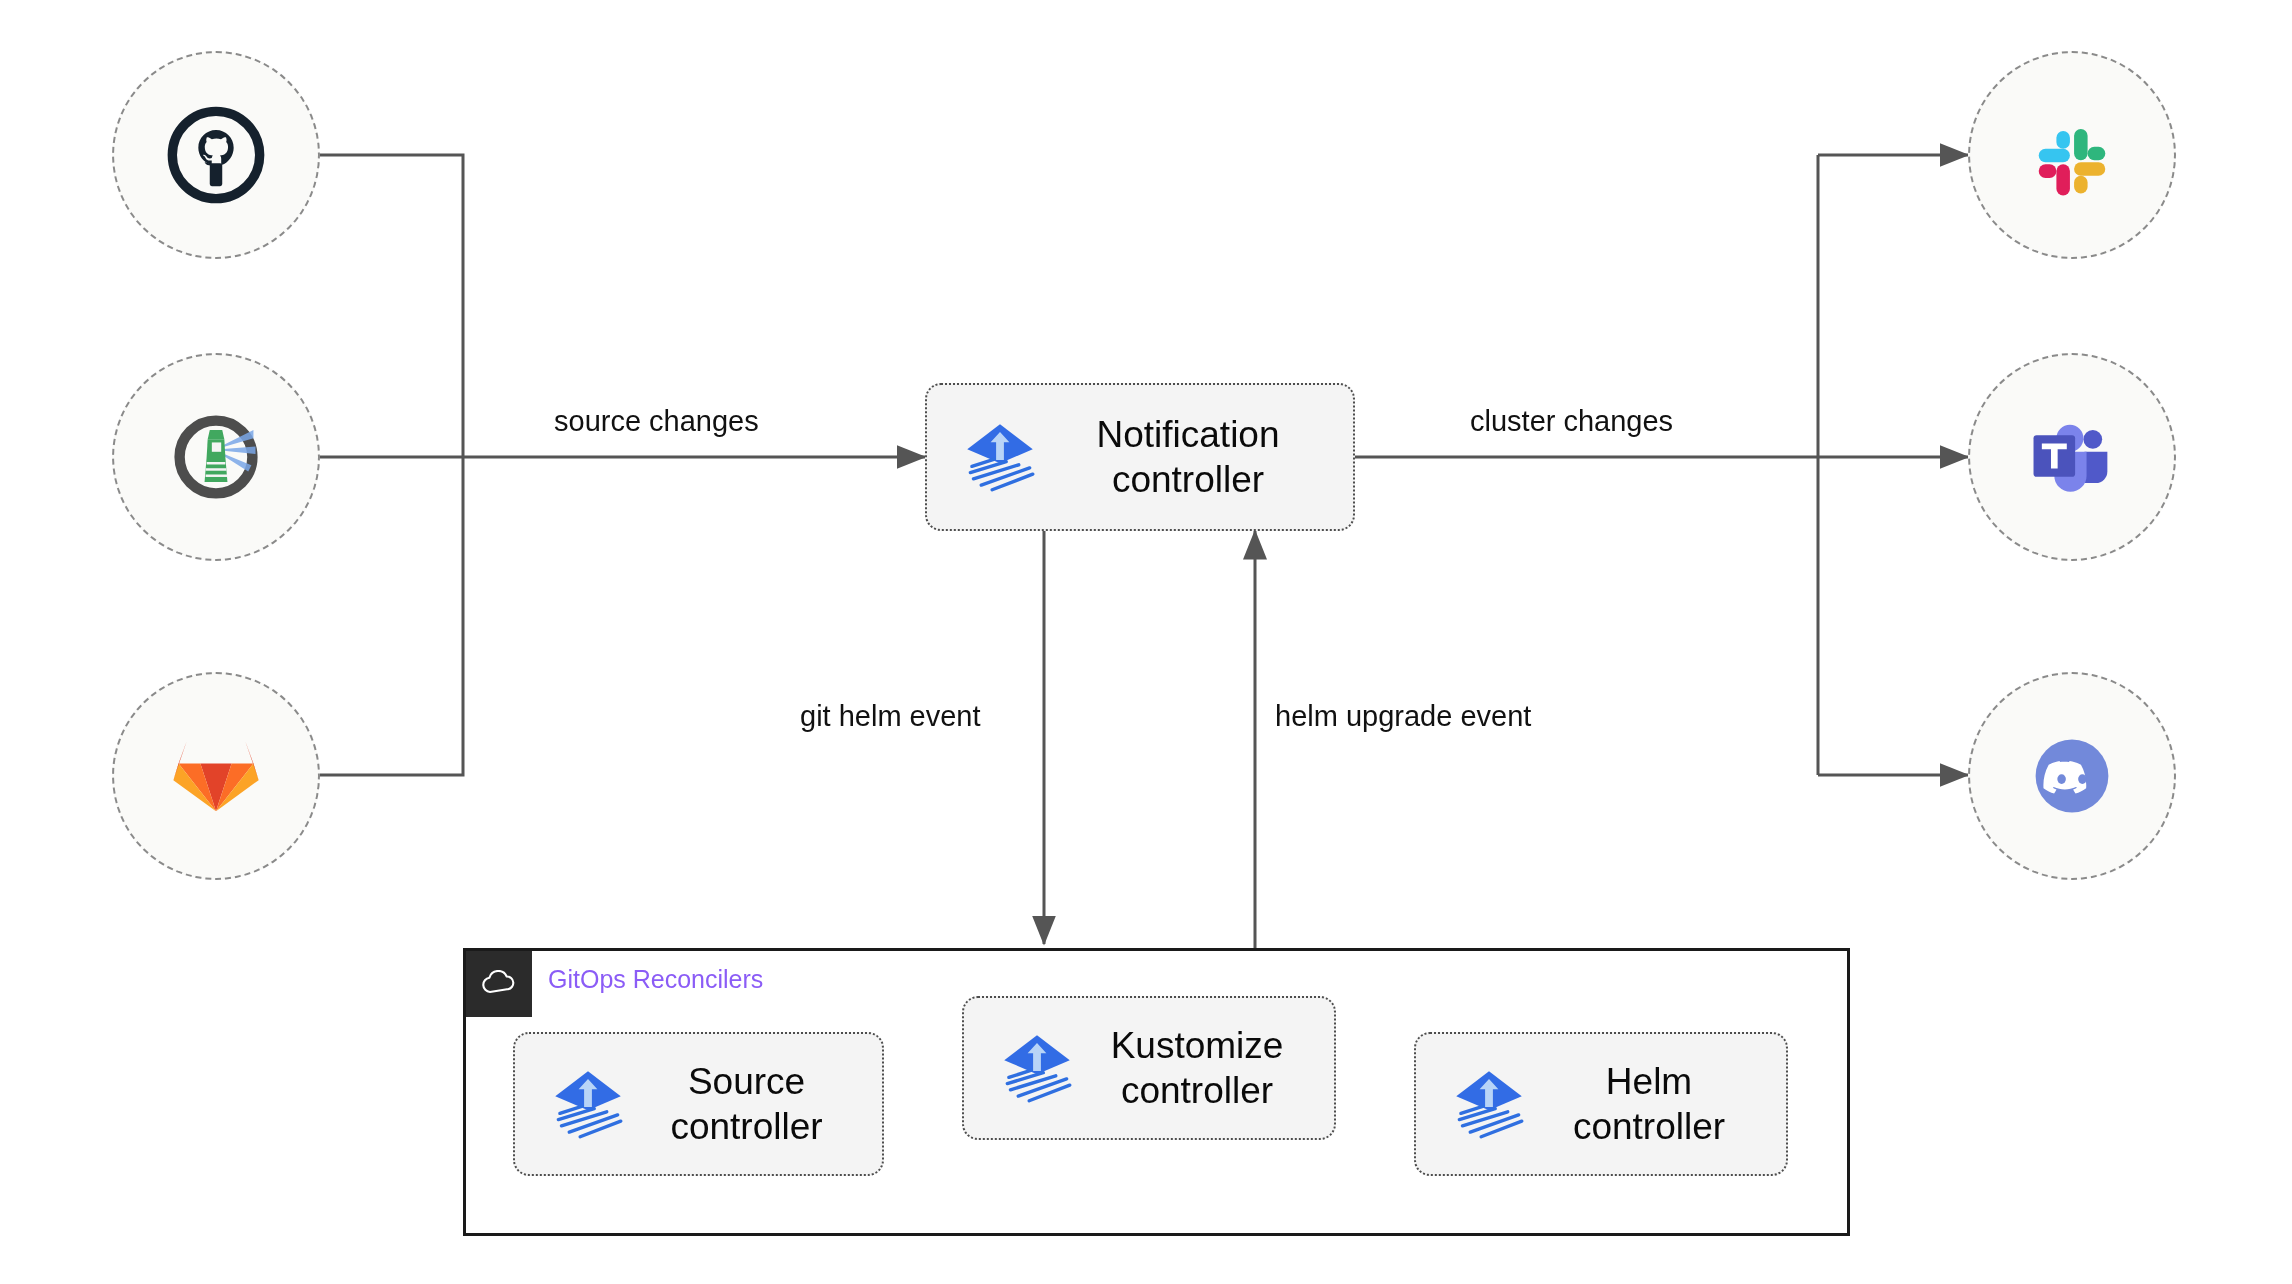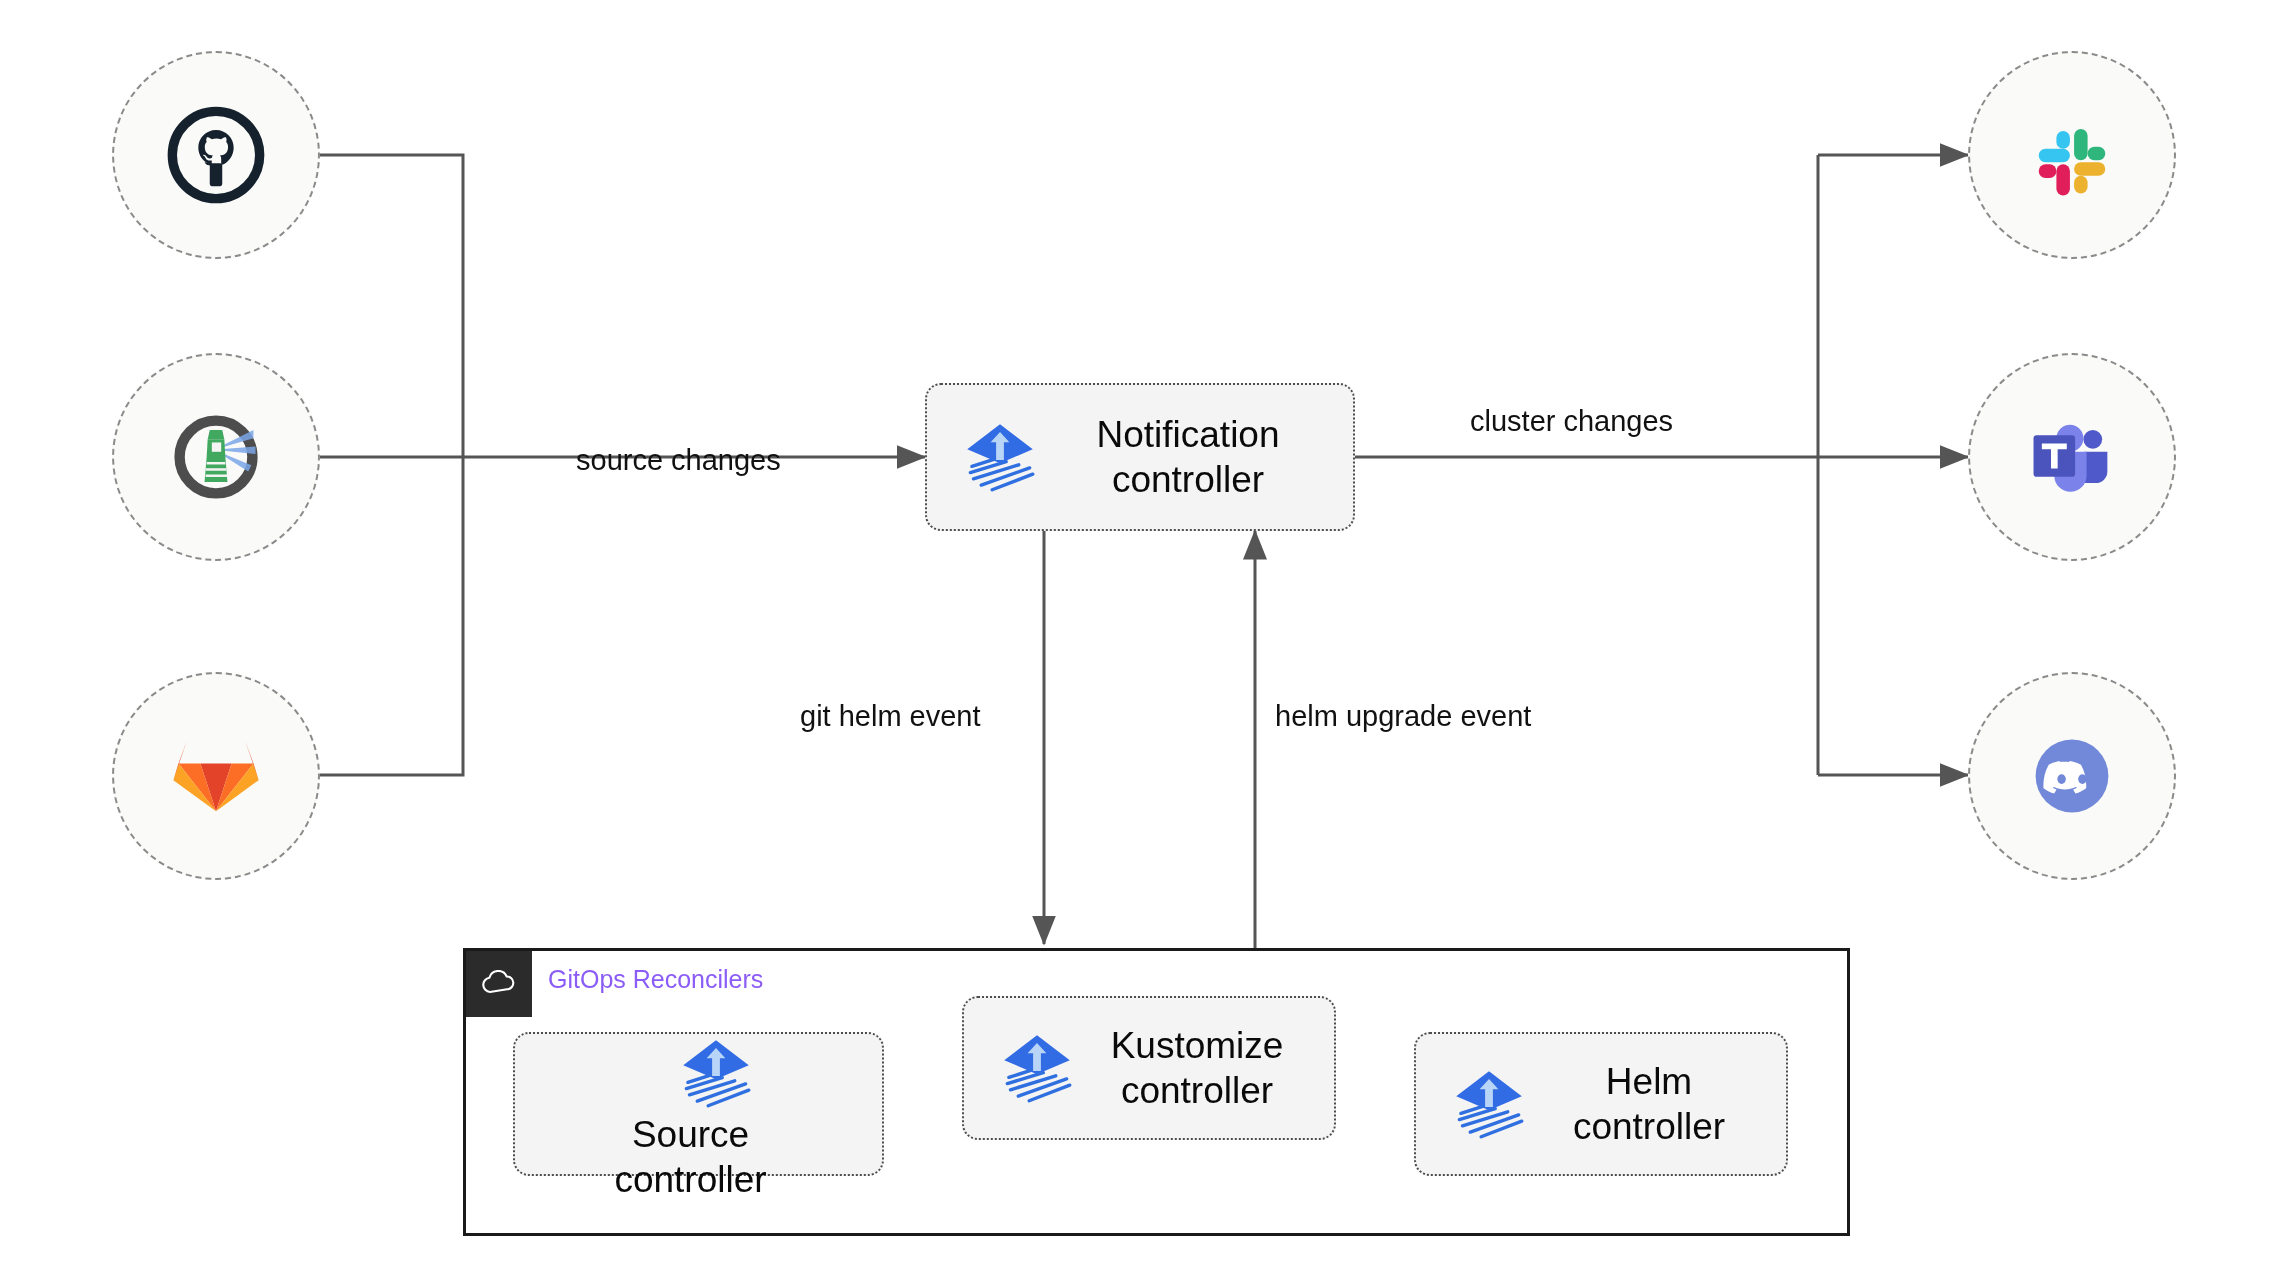--- a/index.html
+++ b/index.html
@@ -254,21 +254,21 @@
   <div id="reconcilers">
     <div id="reconcilers-tab">
       <svg width="40" height="28" viewBox="0 0 40 28">
         <path d="M11 22 a7.2 7.2 0 0 1 -0.6 -14.3 a9.2 9.2 0 0 1 17.3 -1.2
                  a6.4 6.4 0 0 1 1.3 12.7 a6 6 0 0 1 -1 0.1 z" fill="none" stroke="#ffffff" stroke-width="2.1" stroke-linejoin="round"></path>
       </svg>
     </div>
     <div id="reconcilers-title">GitOps Reconcilers</div>
   </div>
 
-  <div class="node" style="left:513px; top:1032px; width:371px; height:144px;flex-direction:column;">
+  <div class="node" style="left:513px; top:1032px; width:371px; height:144px;">
     <svg class="node-icon" viewBox="0 0 100 100">
       <path fill="#326ce5" d="M50 8 L92 40 L50 58 L8 40 z"></path>
       <path fill="#b8d4f7" d="M50 18 L62 31 L55 31 L55 54 L45 54 L45 31 L38 31 z"></path>
       <g stroke="#2f6fe0" stroke-width="4.4" fill="none" stroke-linecap="round">
         <path d="M14 62 L42 53"></path>
           <path d="M12 70 L58 56"></path>
           <path d="M16 78 L74 60"></path>
         <path d="M26 86 L88 64"></path>
           <path d="M40 92 L92 72"></path>
       </g>
@@ -302,21 +302,21 @@
           <path d="M12 70 L58 56"></path>
           <path d="M16 78 L74 60"></path>
         <path d="M26 86 L88 64"></path>
           <path d="M40 92 L92 72"></path>
       </g>
     </svg>
     <div class="node-label">Helm
 controller</div>
   </div>
 
-  <div class="edge-label" style="left:576px; top:405px;margin-top:39px;">source changes</div>
+  <div class="edge-label" style="left:554px; top:405px;">source changes</div>
 
   <div class="edge-label" style="left:1470px; top:405px;">cluster changes</div>
 
   <div class="edge-label" style="left:800px; top:700px;">git helm event</div>
 
   <div class="edge-label" style="left:1275px; top:700px;">helm upgrade event</div>
 
 </div>
 
 </body></html>

